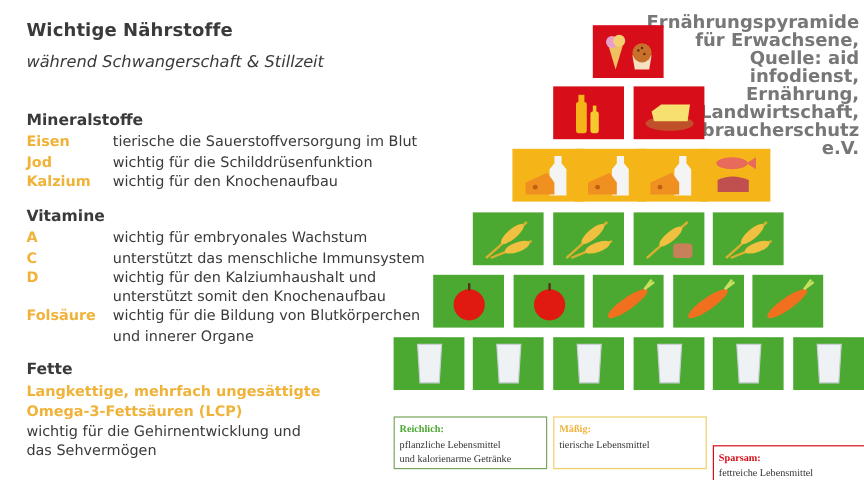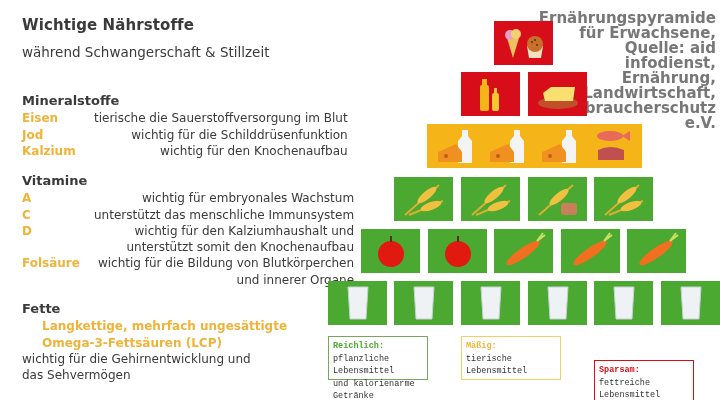--- a/index.html
+++ b/index.html
@@ -1,31 +1,31 @@
 <!DOCTYPE html>
 <html><head>
 <meta charset="utf-8">
 <style>
   html,body{margin:0;padding:0;background:#fff;}
   body{width:720px;height:400px;position:relative;overflow:hidden;font-family:"DejaVu Sans",sans-serif;color:#333;}
   .title{position:absolute;left:22px;top:16px;font-size:15px;font-weight:bold;color:#3a3a3a;letter-spacing:0.1px;}
-  .subtitle{position:absolute;left:22px;top:44px;font-size:13.5px;color:#3a3a3a;}
+  .subtitle{position:absolute;left:22px;top:44px;font-size:13.5px;color:#3a3a3a;font-style:italic;}
   .section{position:absolute;left:22px;font-size:12px;line-height:16.3px;}
   .sec-head{font-weight:bold;font-size:13px;color:#3a3a3a;margin-bottom:1px;}
-  .row{display:flex;justify-content:space-between;}
+  .row{display:flex;}
   .term{width:72px;color:#f0b33a;font-weight:bold;flex:none;}
   .desc{color:#3a3a3a;}
-  .fat-term{color:#f0b33a;font-weight:bold;margin-left:20px;}
+  .fat-term{color:#f0b33a;font-weight:bold;}
   .source{position:absolute;right:4px;top:11px;width:180px;text-align:right;font-size:15px;line-height:15px;color:#777;font-weight:bold;}
   .pyr{position:absolute;left:0;top:0;}
   .tile{position:absolute;width:59px;height:44px;display:flex;align-items:center;justify-content:center;}
   .red{background:#d70e1a;}
   .yellow{background:#f5b519;}
   .green{background:#4ba830;}
-  .legend{position:absolute;top:336px;width:100px;height:44px;border:1px solid;box-sizing:border-box;padding:3px 4px;font-size:8.5px;line-height:12.5px;color:#333;background:#fff;font-family:Liberation Mono, monospace;}
+  .legend{position:absolute;top:347px;width:128px;height:44px;border:1px solid;box-sizing:border-box;padding:3px 4px;font-size:8.5px;line-height:12.5px;color:#333;background:#fff;font-family:Liberation Serif, serif;}
   .legend .lh{font-weight:bold;}
   .l-green{border-color:#7aa55e;}
   .l-green .lh{color:#4ba830;}
   .l-yellow{border-color:#f0cf6a;}
   .l-yellow .lh{color:#f0b33a;}
   .l-red{border-color:#d70e1a;margin-top:24px;}
   .l-red .lh{color:#d70e1a;}
 </style>
 </head>
 <body>

